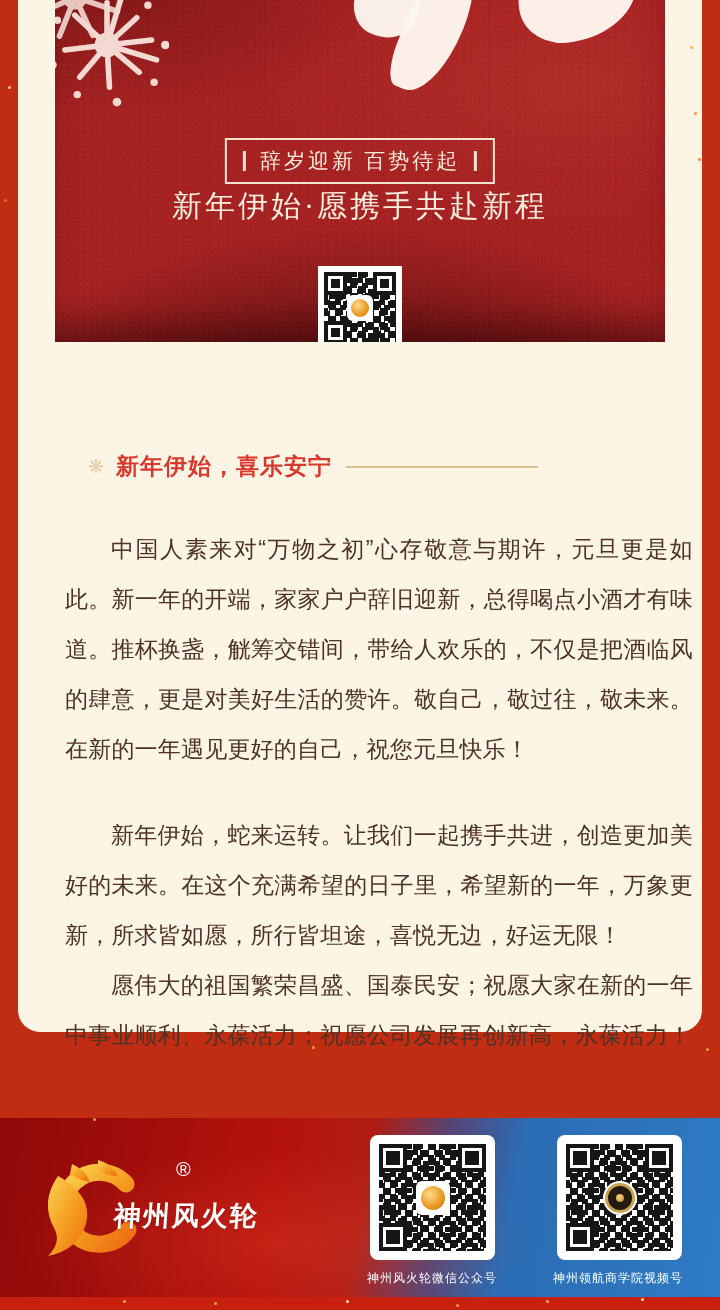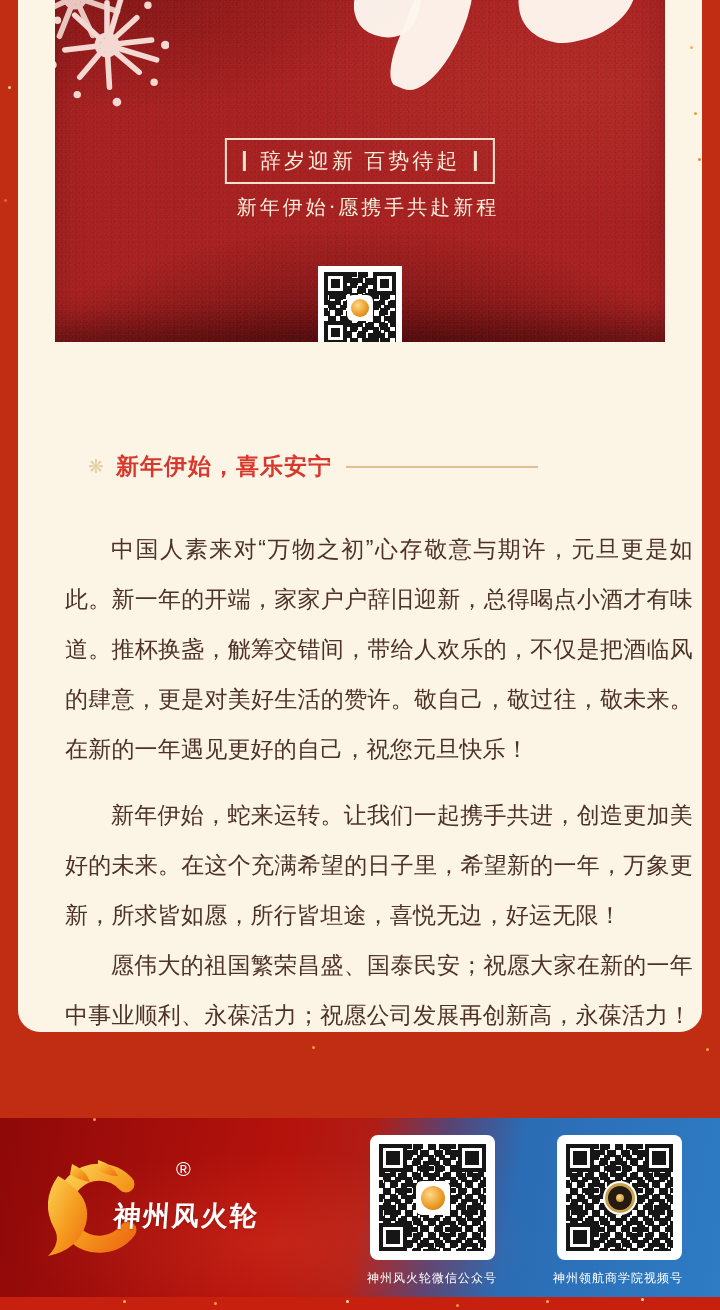--- a/index.html
+++ b/index.html
@@ -44,22 +44,22 @@
   .fw{position:absolute;}
   .fw.f1{left:-10px;top:-22px;width:124px;height:134px;}
   .fw.f2{left:-42px;top:-70px;width:124px;height:134px;transform:rotate(25deg);opacity:.9;}
 
   .banner{position:absolute;top:138px;left:50%;transform:translateX(-50%);
     border:2px solid #f3e4cf;display:flex;align-items:center;gap:14px;
     padding:7px 16px;color:#f6ead8;font-size:21px;letter-spacing:3px;white-space:nowrap;
     font-family:"Liberation Serif",serif;}
   .banner .bar{width:3px;height:20px;background:#f3e4cf;}
 
-  .poster-title{position:absolute;top:186px;left:0;width:100%;margin:8px;text-align:center;
-    font-size:20px;font-weight:normal;color:#f8eedd;letter-spacing:3px;
+  .poster-title{position:absolute;top:186px;left:0;width:100%;margin:0;text-align:center;
+    font-size:30px;font-weight:normal;color:#f8eedd;letter-spacing:3px;
     font-family:"Liberation Serif",serif;}
 
   
   .qr{position:relative;background:#fff;}
   .qr .qrp{position:absolute;background:
       repeating-conic-gradient(#161616 0% 25%, transparent 0% 50%) 0px 0px/11px 11px,
       repeating-conic-gradient(#161616 0% 25%, transparent 0% 50%) 4px 6px/15px 15px,
       #fff;}
   .qr .fd{position:absolute;border:4px solid #161616;background:#fff;}
   .qr .fd::after{content:"";position:absolute;inset:3px;background:#161616;}
@@ -88,21 +88,21 @@
   
   .section-heading{position:absolute;left:70px;top:451px;width:450px;display:flex;align-items:center;z-index:3;}
   .section-heading .flower{color:#e7cda2;font-size:19px;margin-right:12px;}
   .section-heading h2{margin:0;font-size:23px;font-weight:bold;color:#d8382b;letter-spacing:1px;}
   .section-heading .line{flex:1;height:2px;background:#dcbf92;margin-left:14px;}
 
   
   .article{position:absolute;left:47px;top:524px;width:628px;z-index:3;
     font-size:23px;line-height:50px;color:#4d3226;text-align:justify;letter-spacing:.2px;}
   .article p{margin:0;text-indent:2em;}
-  .article p.gap{margin-top:16px;}
+  .article p.gap{margin-top:36px;}
 
   
   .footer{position:absolute;left:0;top:1118px;width:720px;height:192px;z-index:2;
     background:
       radial-gradient(60% 80% at 38% 65%, rgba(255,90,55,.22) 0%, rgba(255,90,55,0) 60%),
       linear-gradient(100deg, #8e0909 0%, #b5120c 38%, #b01d15 50%, #574474 60%, #2b6cb4 70%, #2e7cc4 100%);}
   .footer .strip{position:absolute;left:0;bottom:0;width:100%;height:13px;background:#c8200f;}
 
   .brand-flame{position:absolute;left:28px;top:36px;width:128px;height:108px;}
   .reg-mark{position:absolute;left:176px;top:40px;color:#fff;font-size:20px;}

